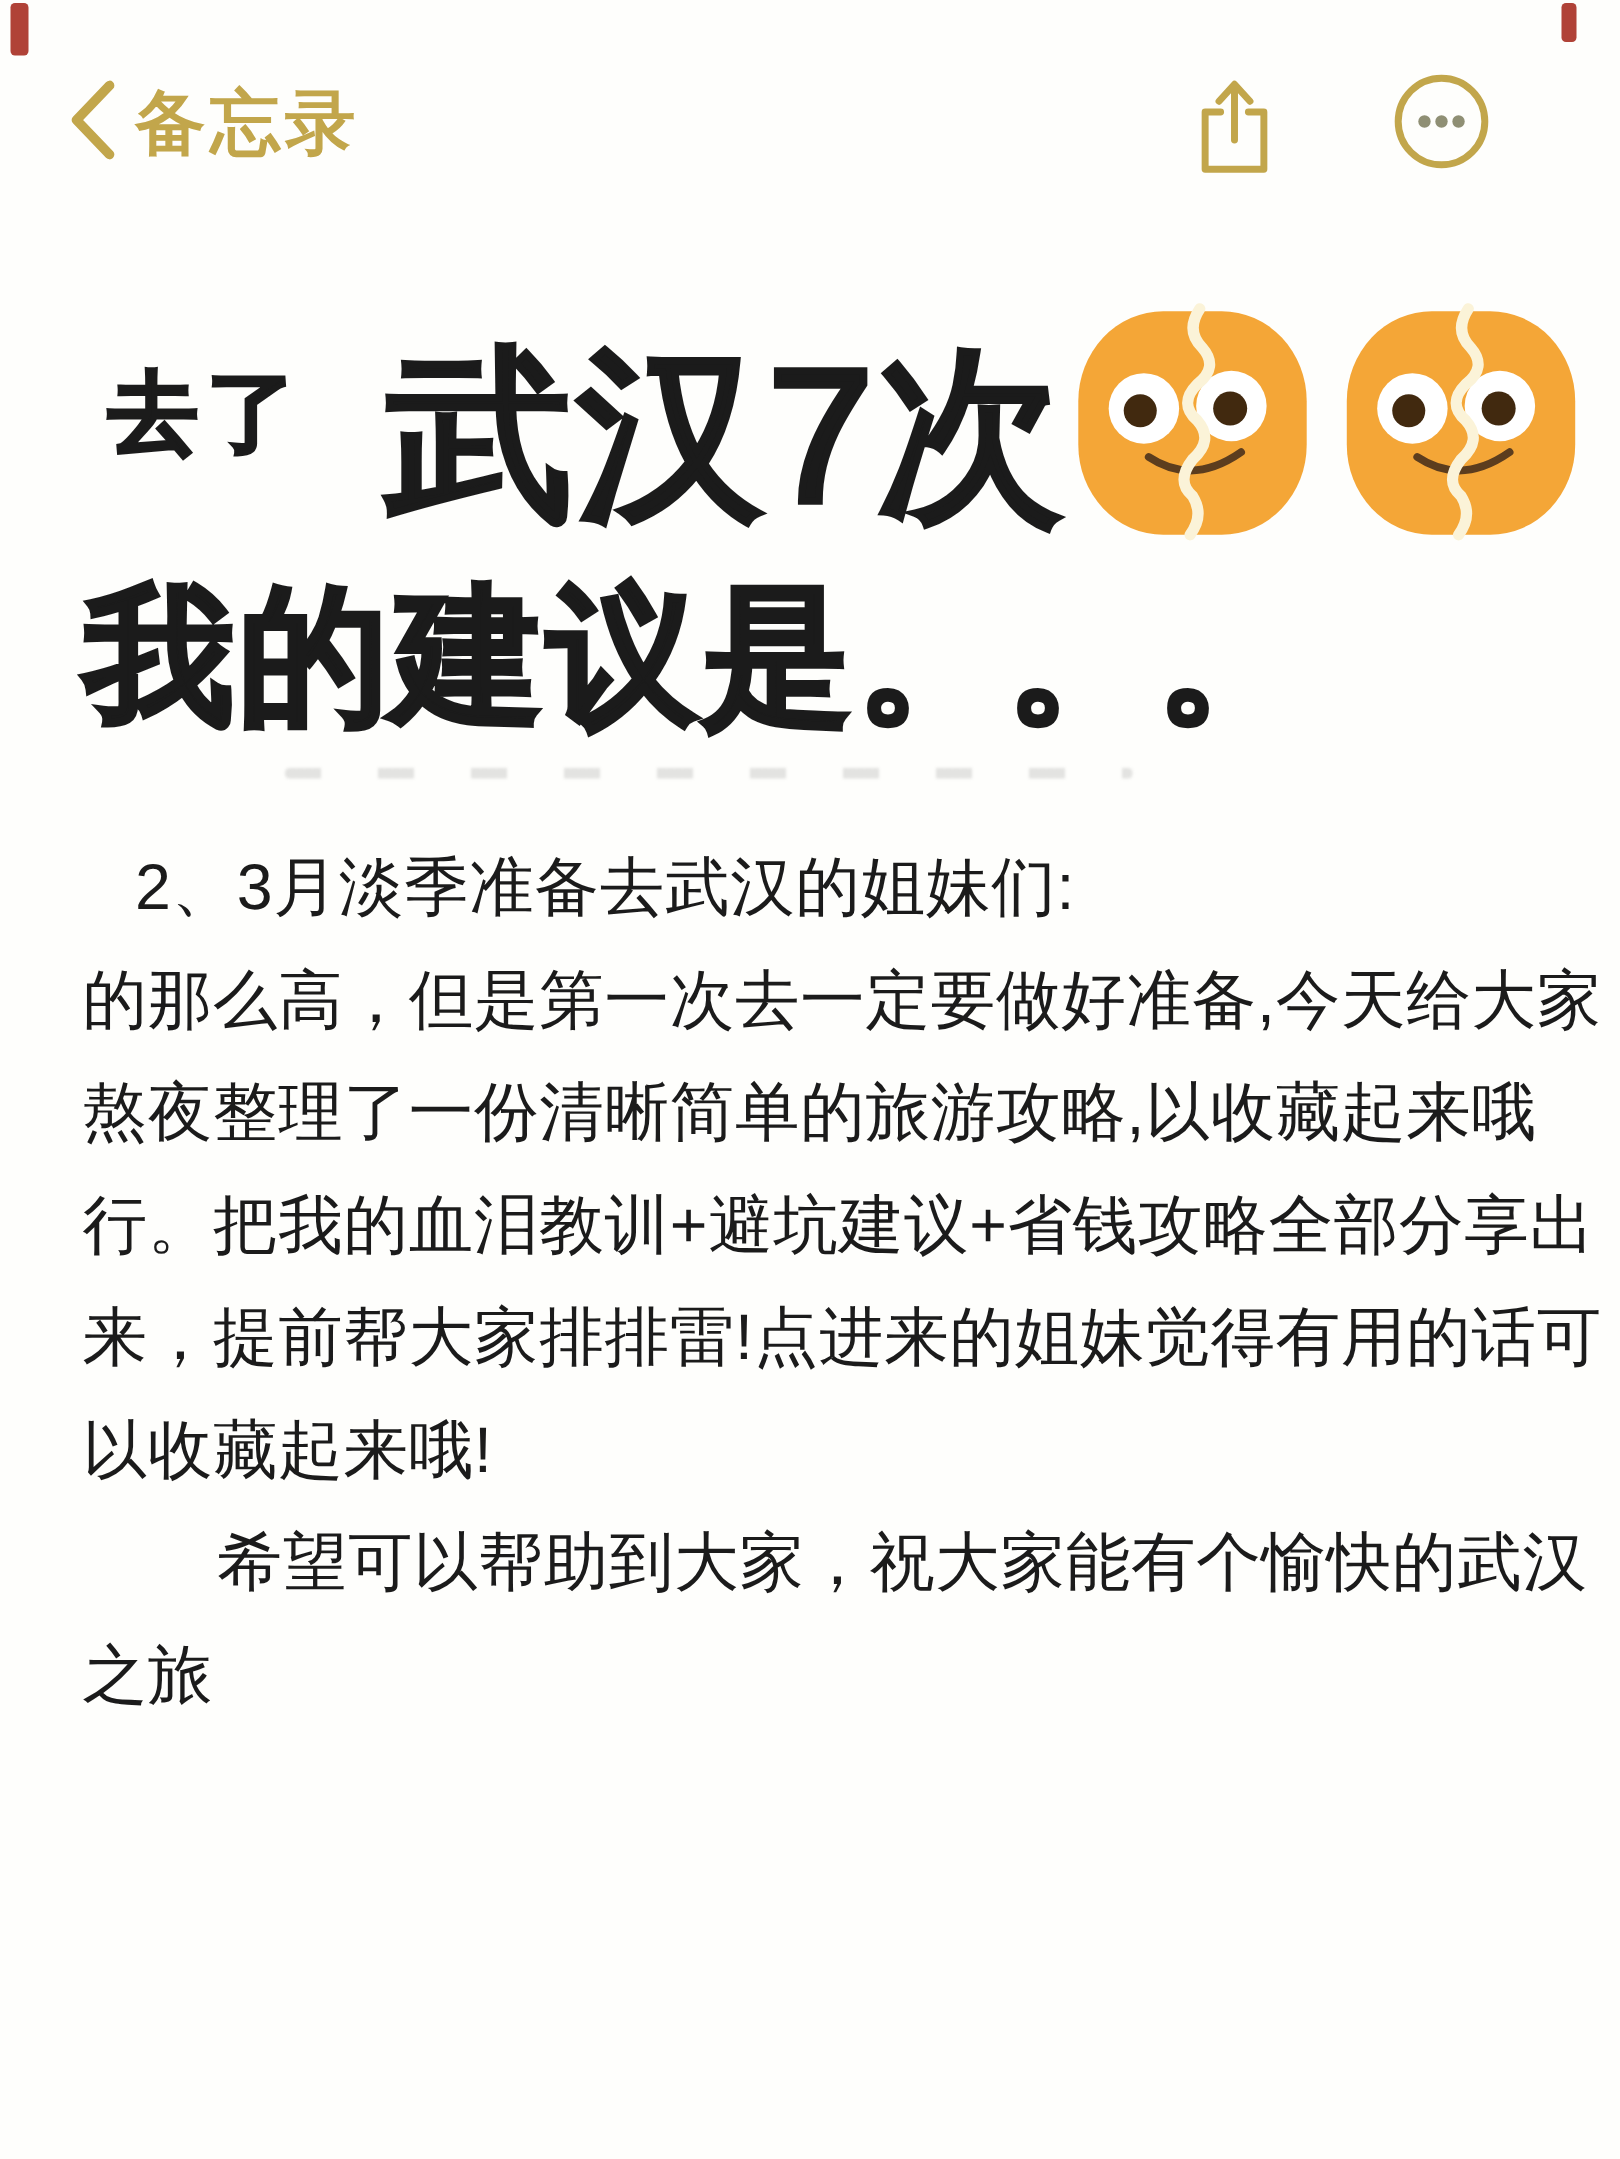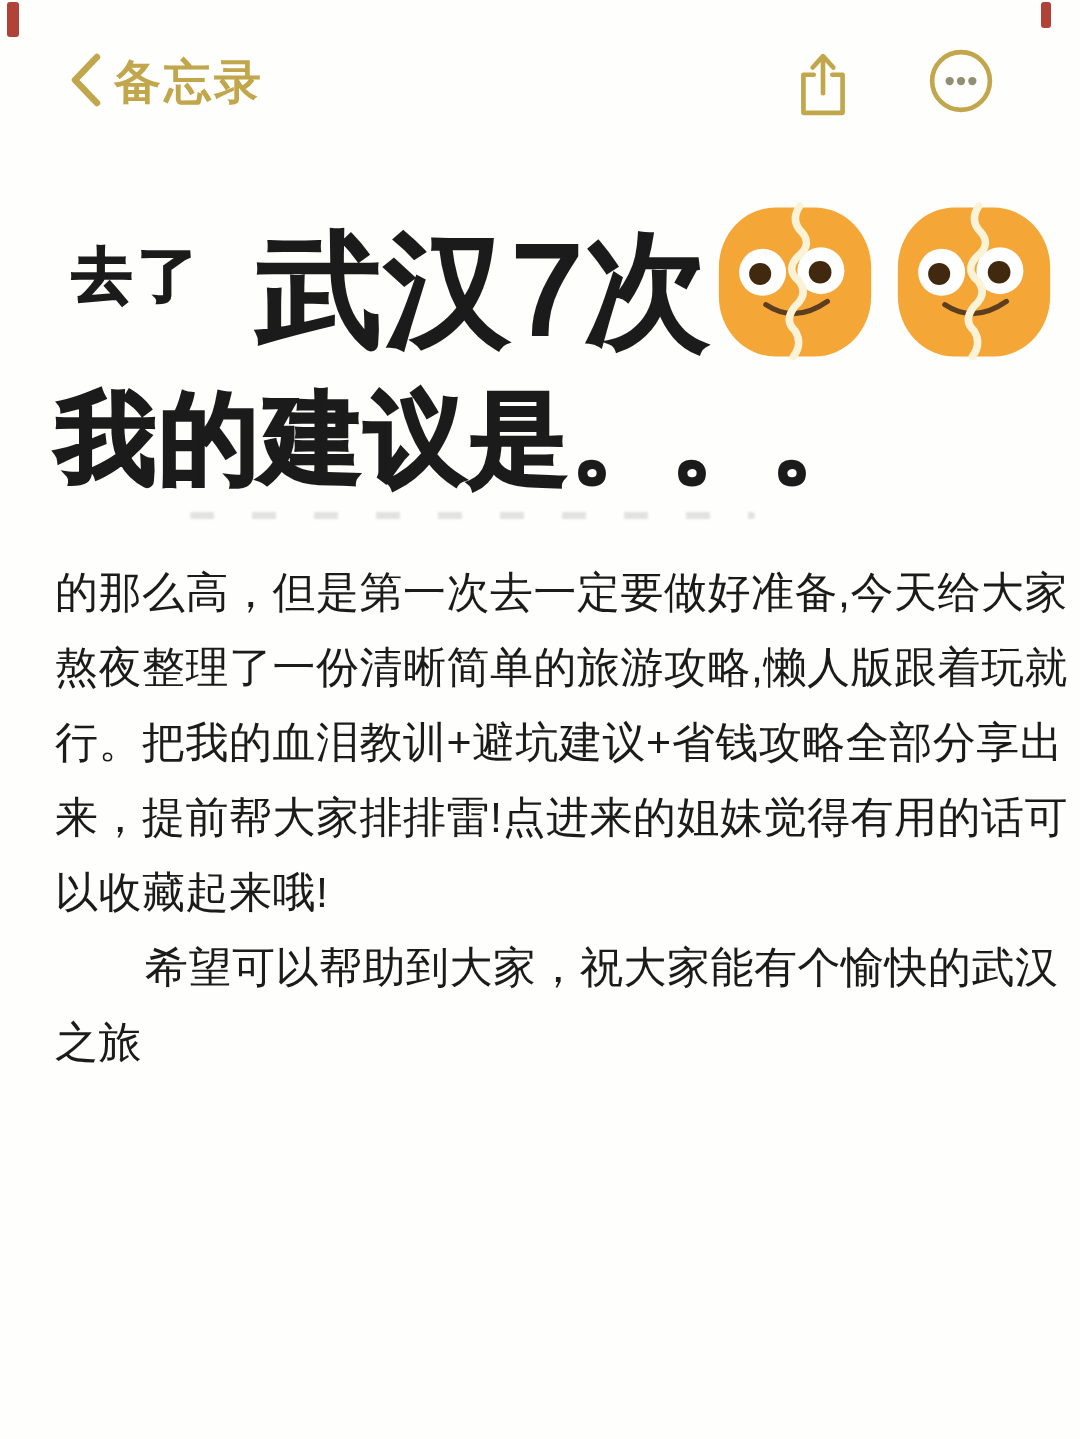--- a/index.html
+++ b/index.html
@@ -24,21 +24,21 @@
   }
   .page{position:absolute;inset:0;}
 
   
   .corner-mark{position:absolute;background:var(--corner-red);border-radius:3px;opacity:.92;}
   .corner-mark.left{left:7px;top:2px;width:12px;height:35px;}
   .corner-mark.right{left:1041px;top:2px;width:10px;height:26px;}
 
   
   .header{position:absolute;left:0;top:46px;width:1080px;height:78px;}
-  .back-group{position:absolute;left:68px;top:6px;display:flex;align-items:center;gap:12px;cursor:default;}
+  .back-group{position:absolute;left:44px;top:6px;display:flex;align-items:center;gap:12px;cursor:default;}
   .back-group svg{display:block;}
   .back-label{
     color:var(--gold);
     font-size:47px;
     font-weight:600;
     letter-spacing:3px;
     line-height:1;
     padding-top:2px;
   }
   .hdr-btn{position:absolute;top:4px;background:none;border:none;cursor:default;}
@@ -163,22 +163,23 @@
         <path d="M53 3 q -6 9 1 16 q 7 8 -2 15 q -8 8 0 15 q 7 8 -2 16 q -7 9 0 15 q 5 8 -1 16" stroke="var(--emoji-crack)" stroke-width="4.6" fill="none" stroke-linecap="round" stroke-linejoin="round"></path>
       </svg>
     </span>
 
     <div class="t-line2"><span>我的建议是</span><span class="dots">。。。</span></div>
   </div>
 
   <div class="smudge"></div>
 
   <div class="note-body">
+    <div class="body-line indent-sm">2、3月淡季准备去武汉的姐妹们:</div>
     <div class="body-line">的那么高，但是第一次去一定要做好准备,今天给大家</div>
-    <div class="body-line">熬夜整理了一份清晰简单的旅游攻略,懒人版跟着玩就</div>
+    <div class="body-line">熬夜整理了一份清晰简单的旅游攻略,以收藏起来哦</div>
     <div class="body-line">行。把我的血泪教训+避坑建议+省钱攻略全部分享出</div>
     <div class="body-line">来，提前帮大家排排雷!点进来的姐妹觉得有用的话可</div>
     <div class="body-line">以收藏起来哦!</div>
     <div class="body-line indent-lg">希望可以帮助到大家，祝大家能有个愉快的武汉</div>
     <div class="body-line">之旅</div>
   </div>
 
 </div>
 
 </body></html>

